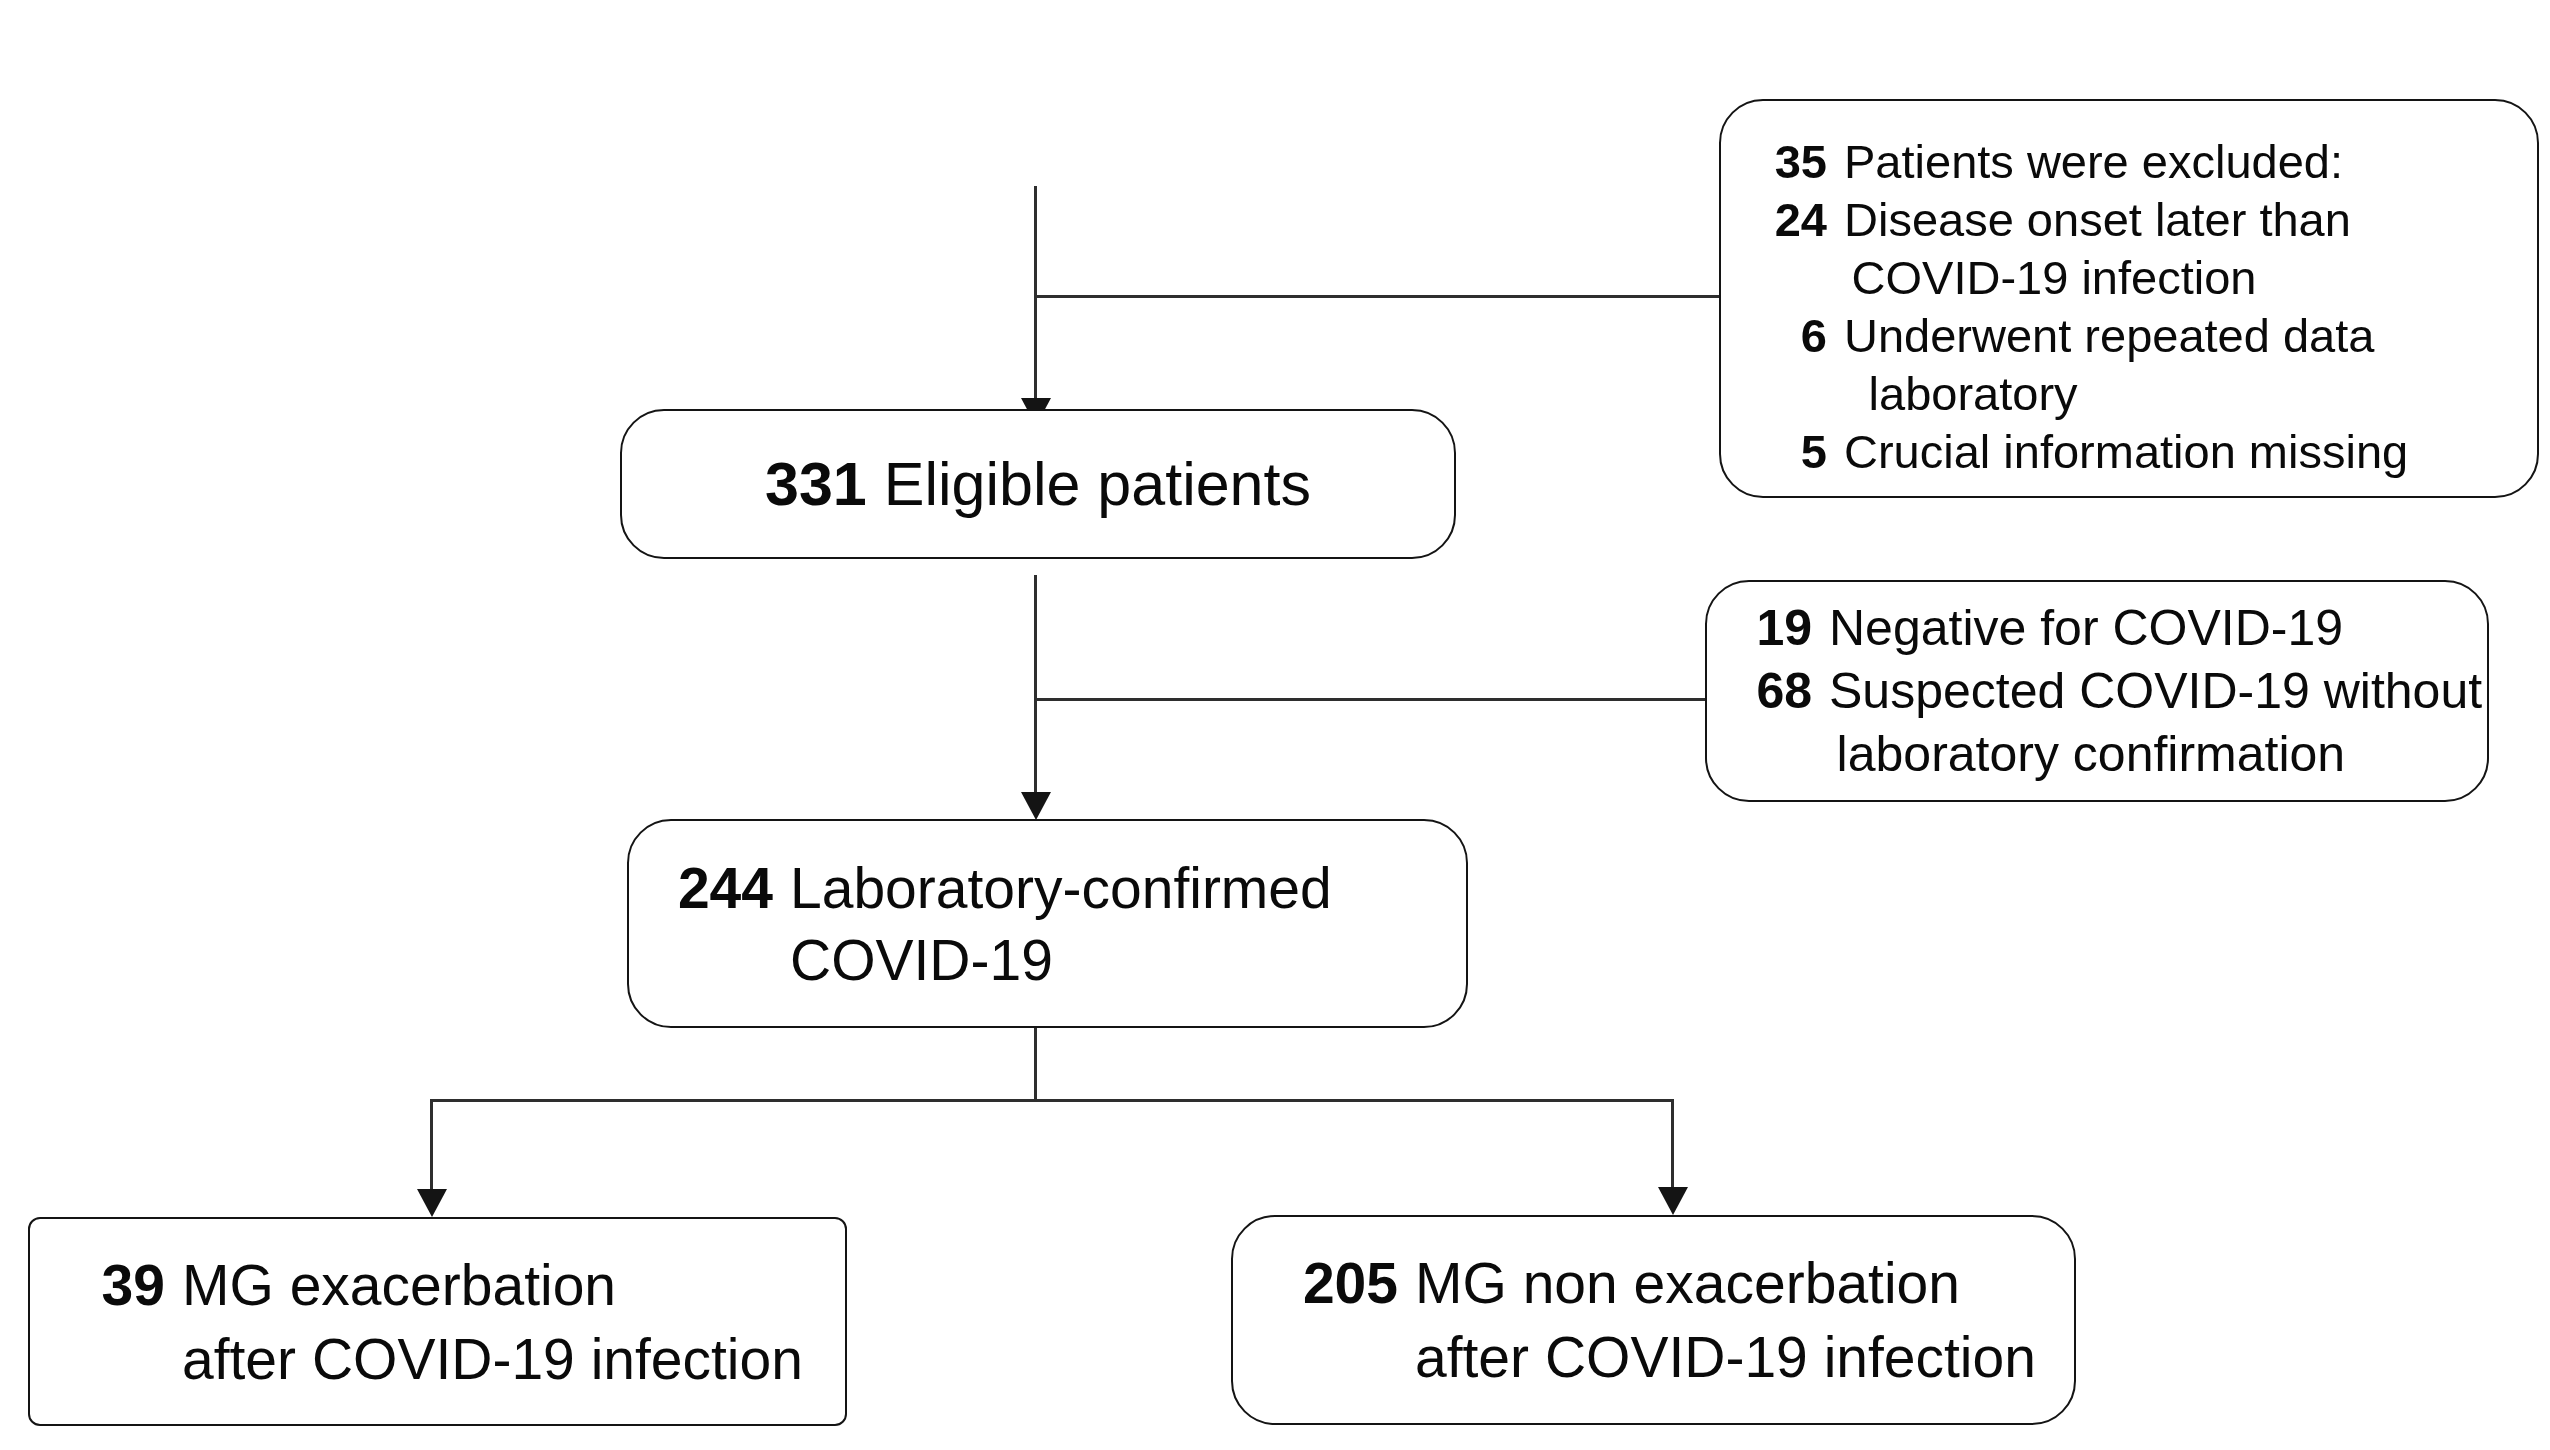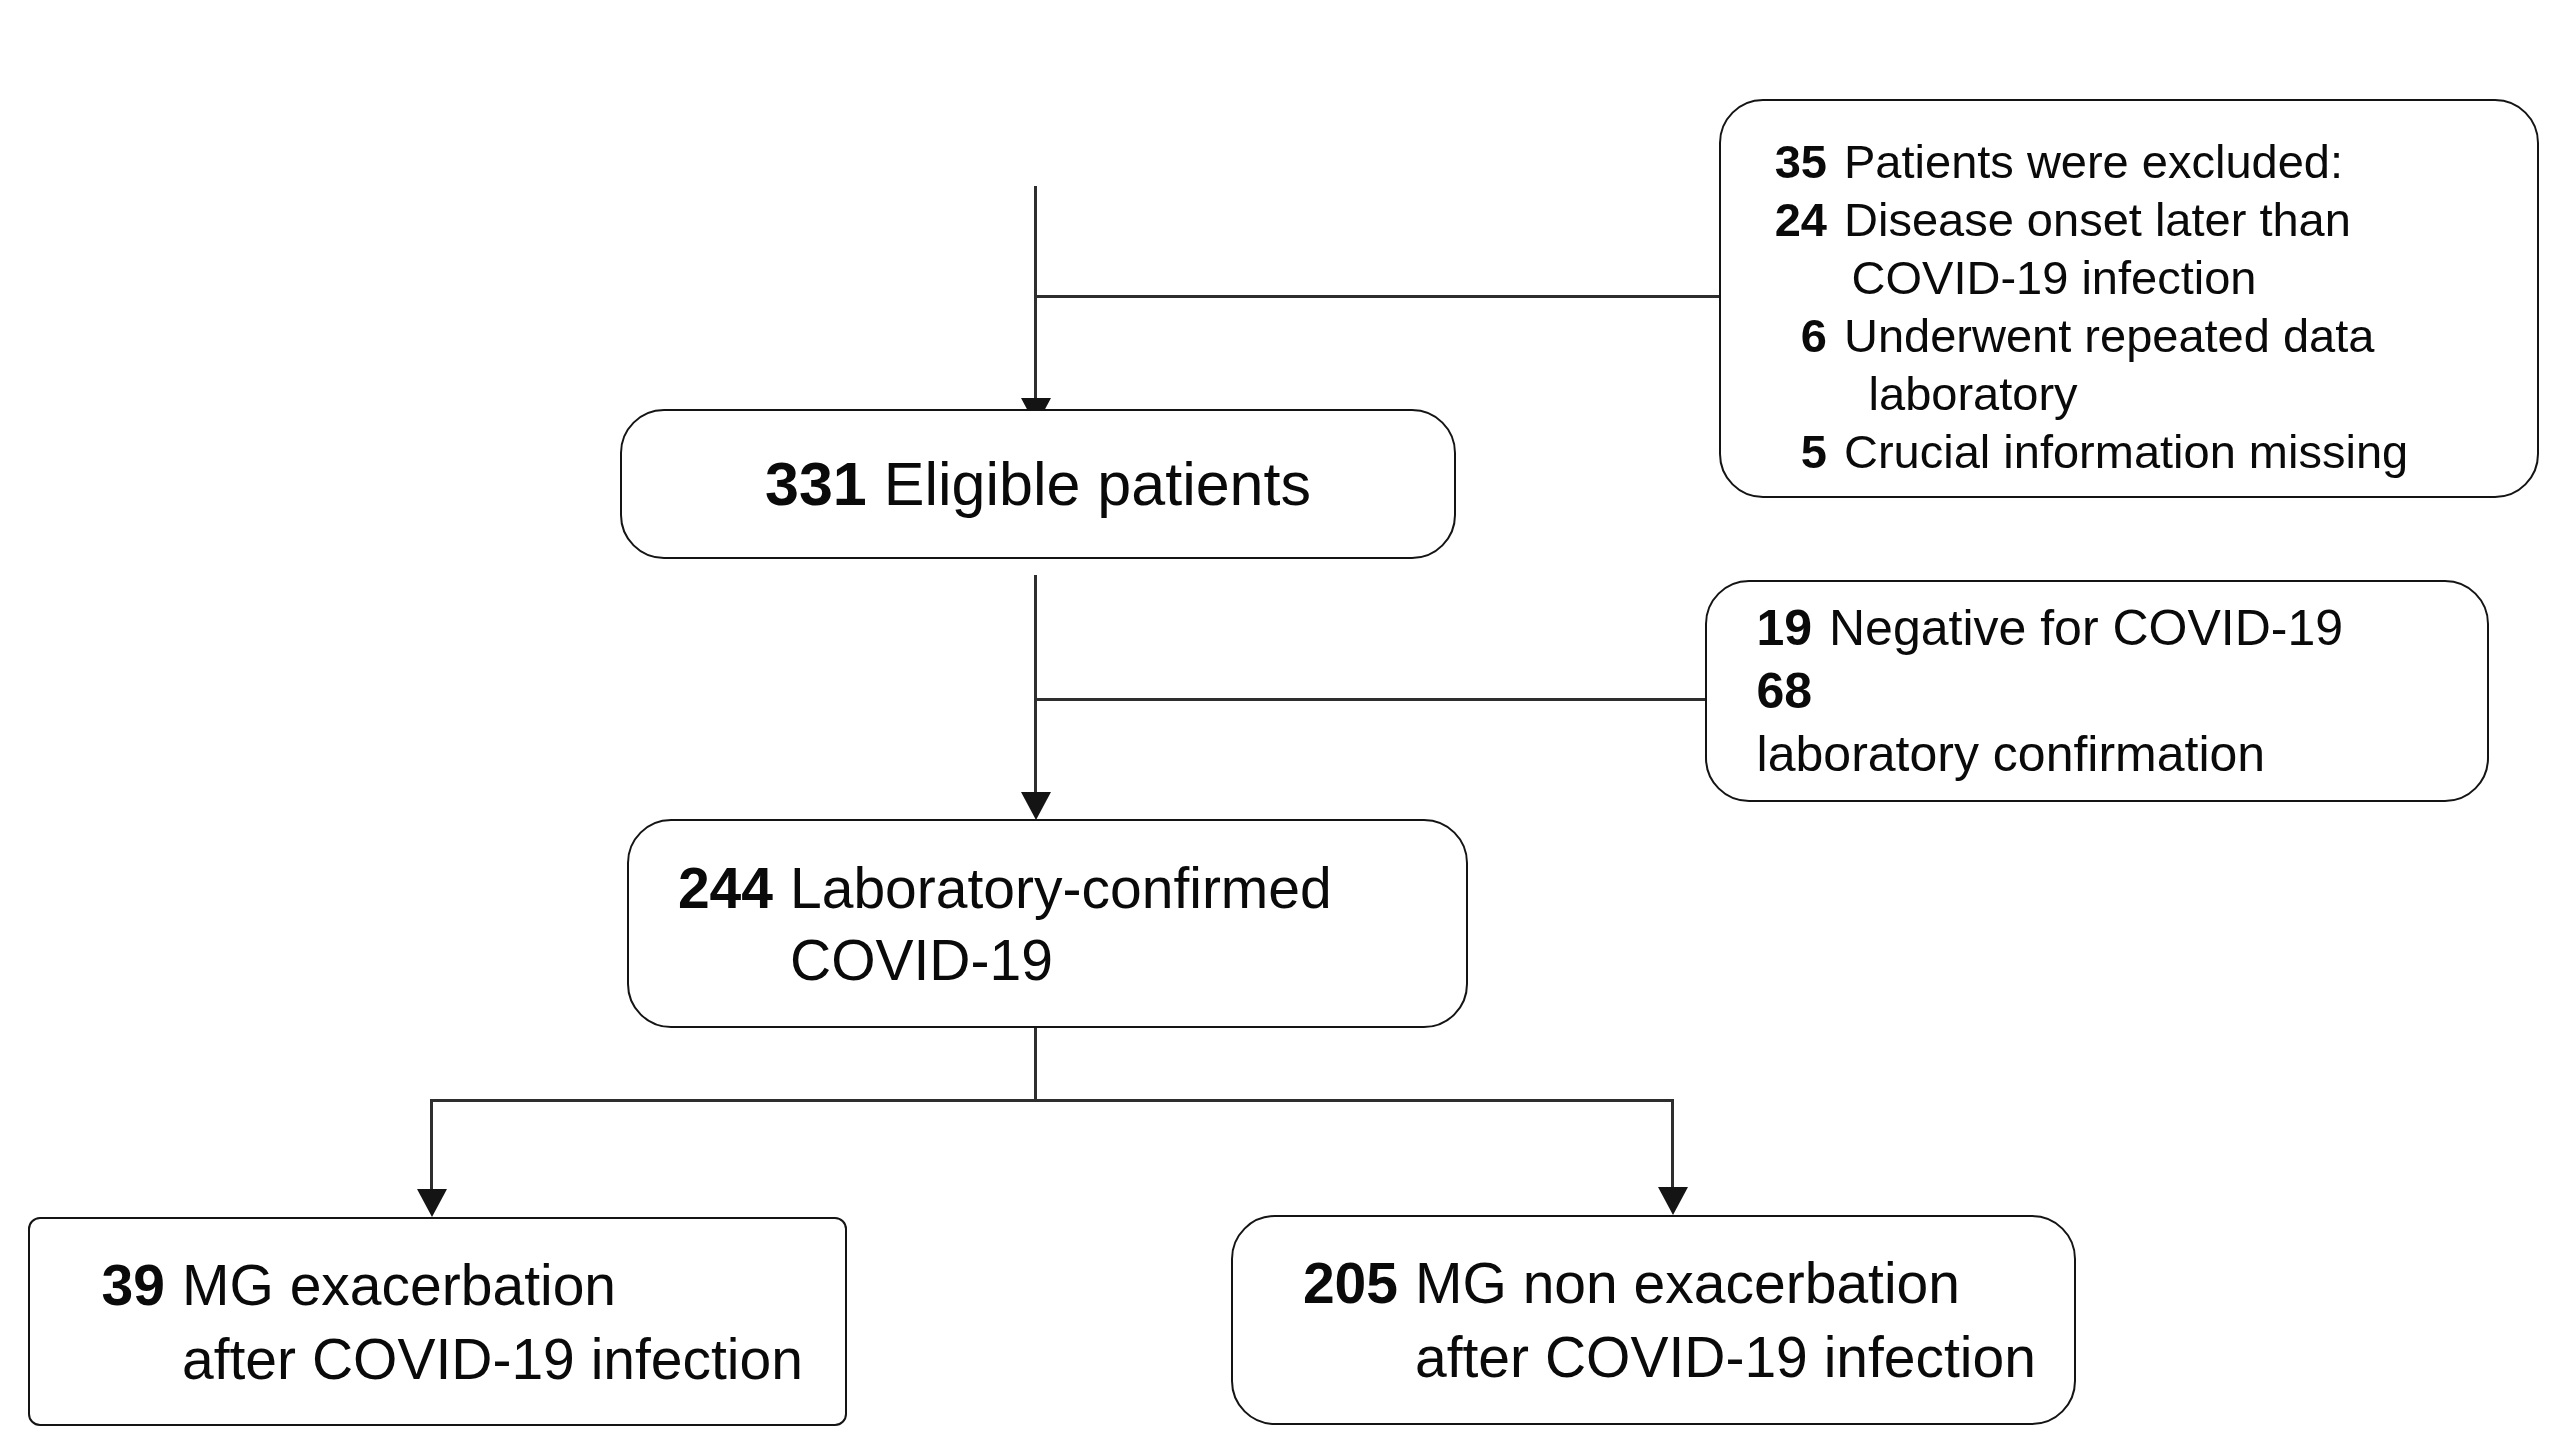--- a/index.html
+++ b/index.html
@@ -108,20 +108,21 @@
 
   <div class="box centered" style="left:620px; top:409px; width:836px; height:150px;">
     <div class="single-line"><b>331</b>&nbsp;<span>Eligible patients</span></div>
   </div>
 
   <div class="box box-negative" style="left:1705px; top:580px; width:784px; height:222px;">
     <div class="rows">
       <span class="num">19</span>
       <span class="txt">Negative for COVID-19</span>
       <span class="num">68</span>
+      <span class="txt">Suspected COVID-19 without</span>
       <span class="num"></span>
       <span class="txt indent-sm">laboratory confirmation</span>
     </div>
   </div>
 
   <div class="box box-confirmed" style="left:627px; top:819px; width:841px; height:209px;">
     <div class="rows">
       <span class="num">244</span>
       <span class="txt">Laboratory-confirmed</span>
       <span class="num"></span>

